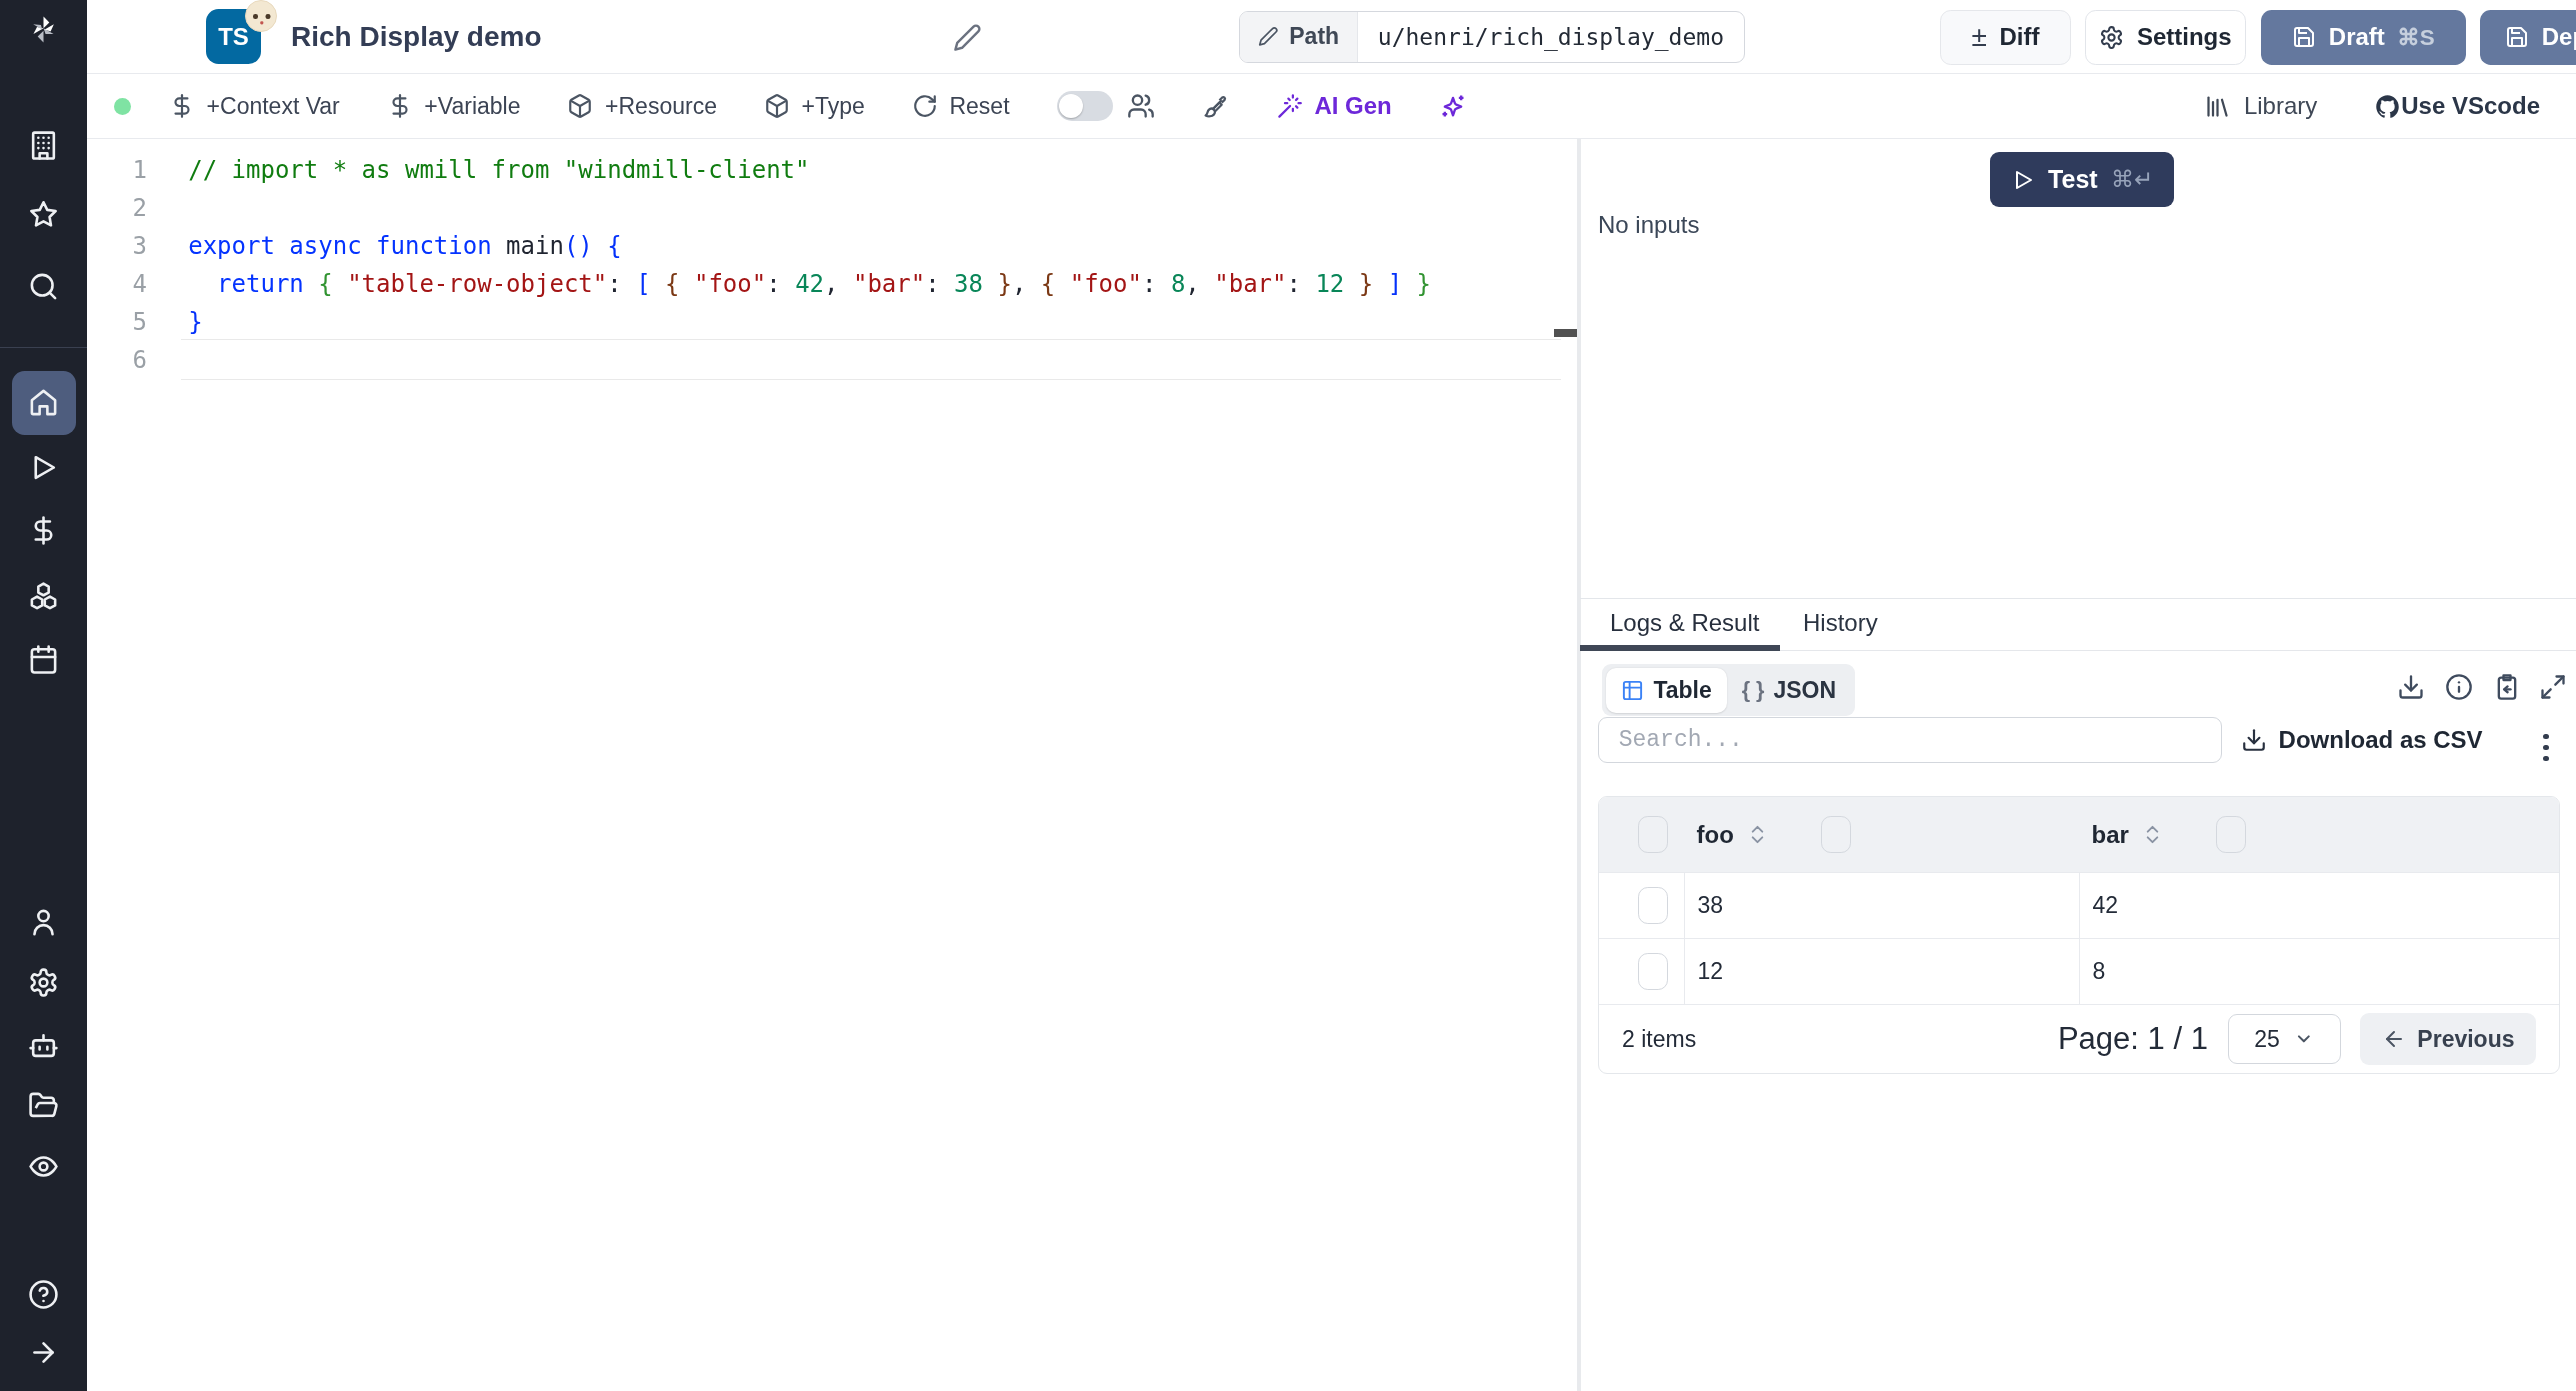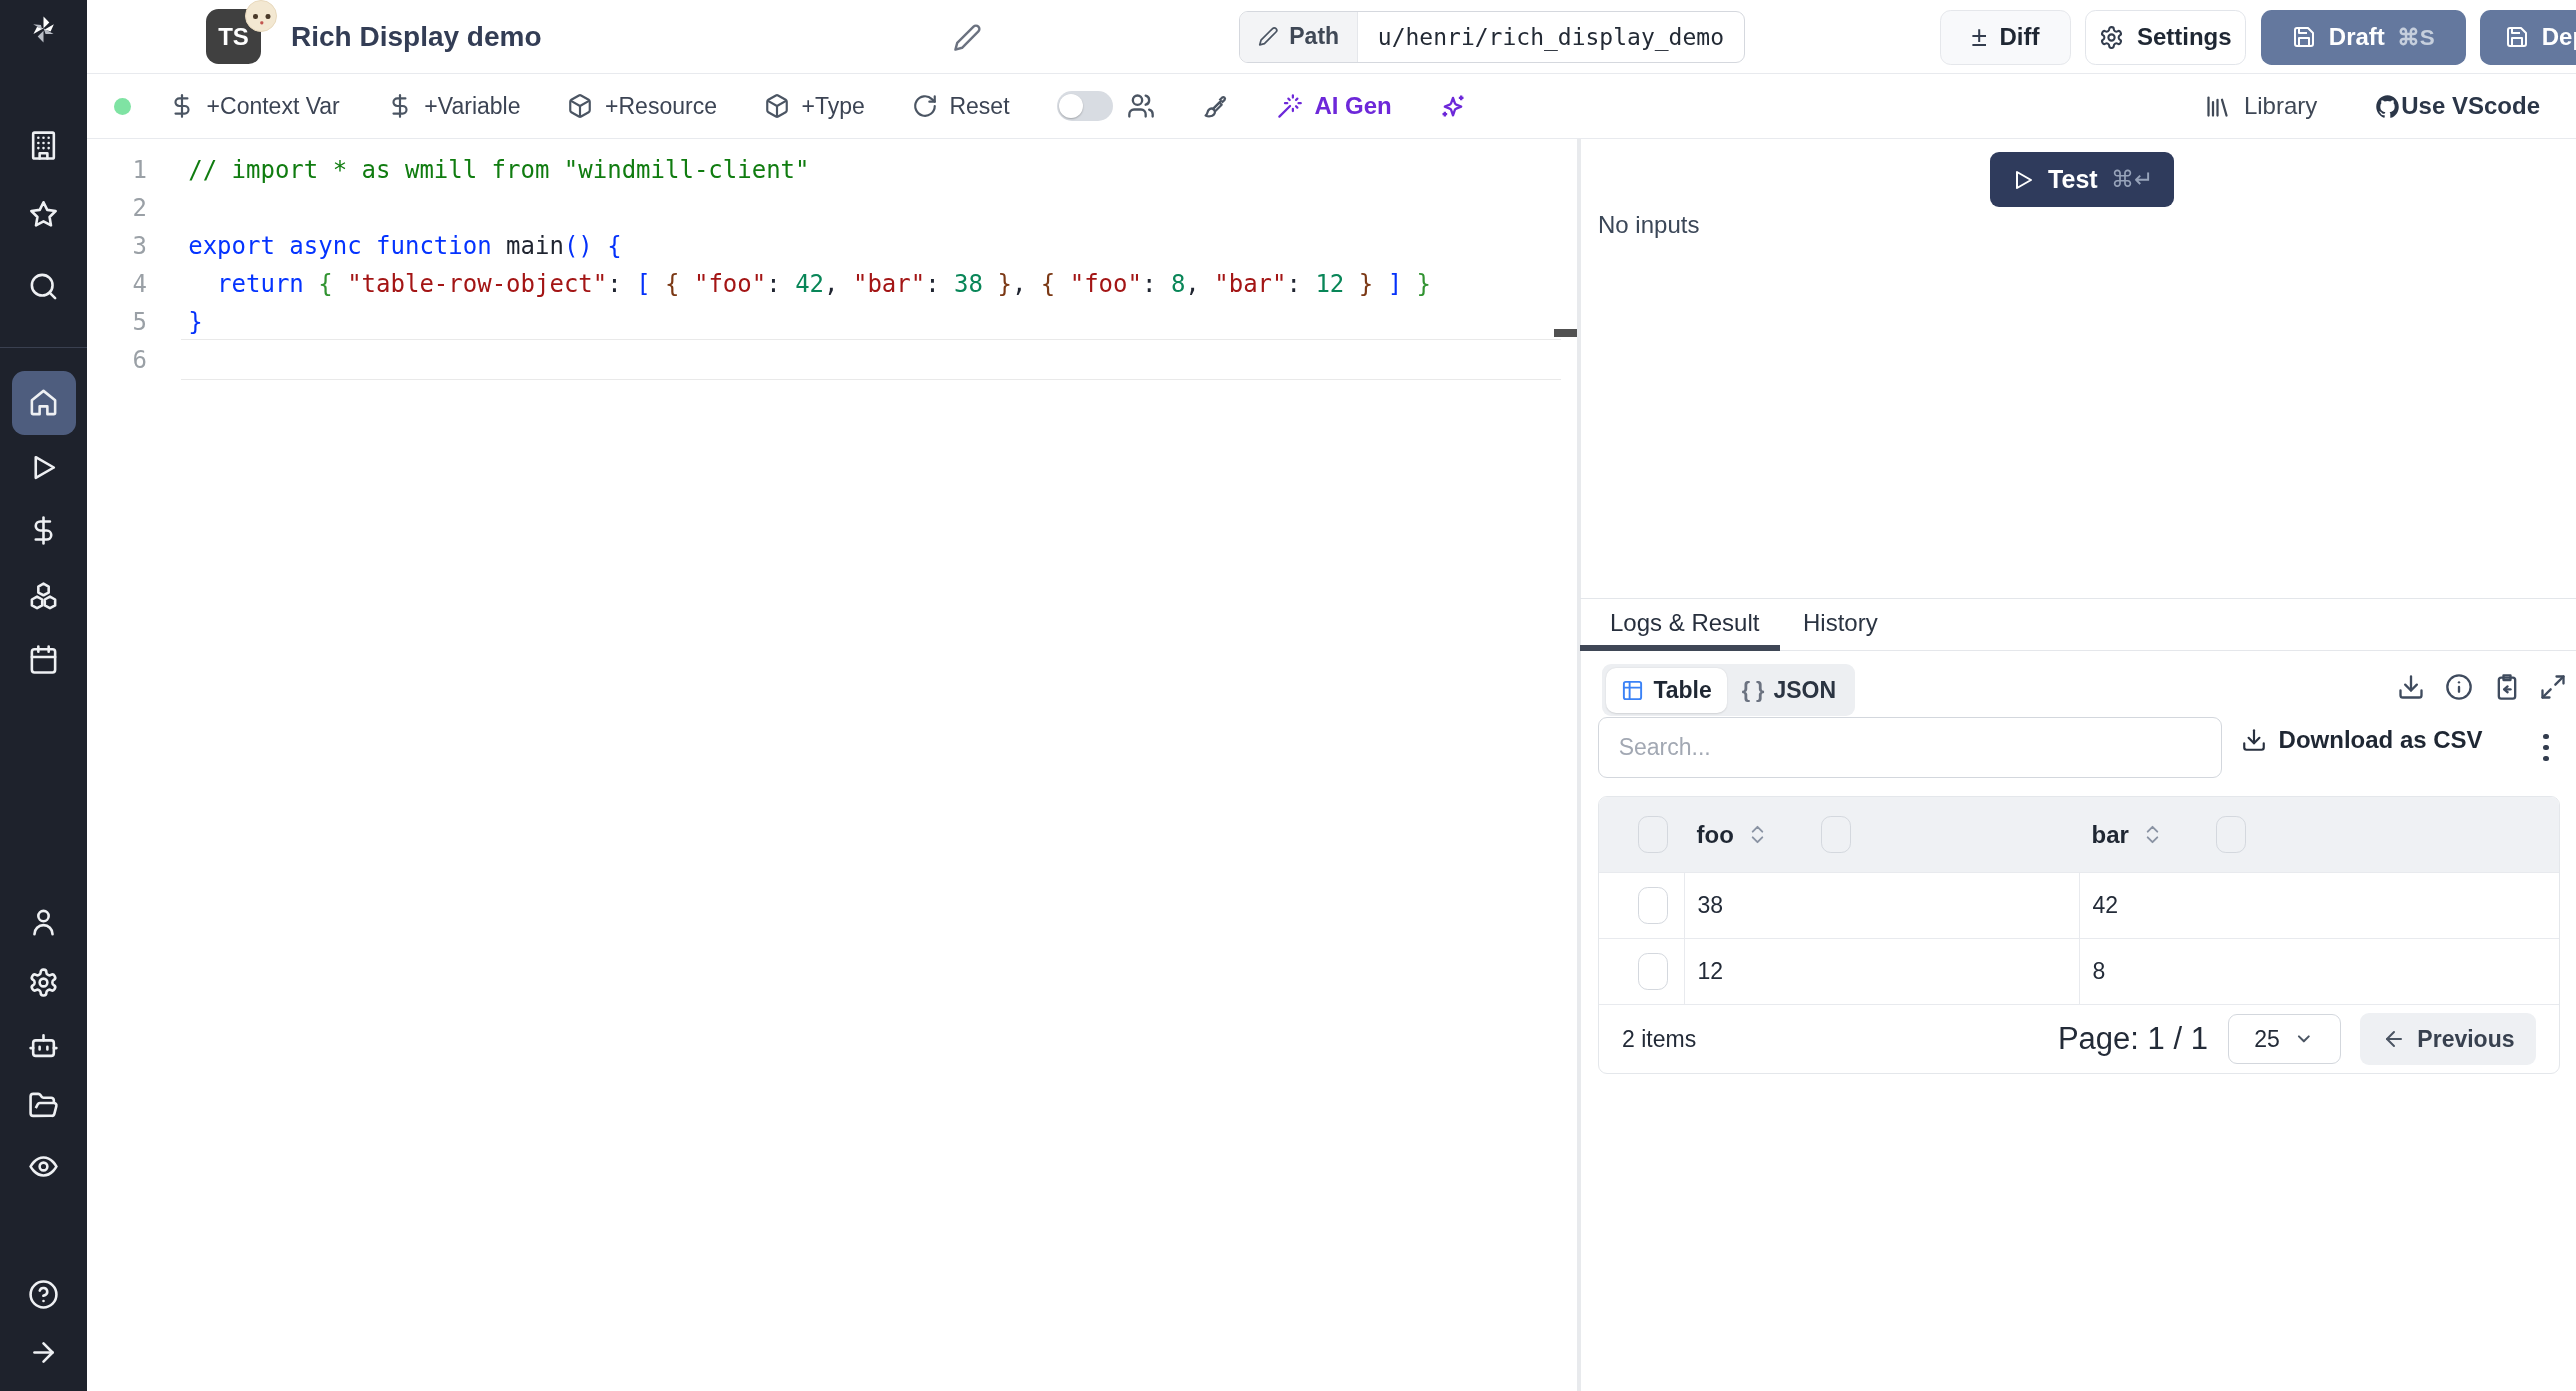--- a/index.html
+++ b/index.html
@@ -13,21 +13,21 @@
   #rail { left:0; top:0; width:87px; height:1392px; background:#1e222c; z-index:5; }
   .rail-ic { position:absolute; left:28px; width:31px; height:31px; color:#eef0f3; }
   #rail-divider { position:absolute; left:0; top:347px; width:87px; height:0.9px; background:#3a4050; }
   #rail-active { position:absolute; left:11.6px; top:371px; width:64px; height:64px;
      background:#4e5d7e; border-radius:12.5px; }
   #rail-active .rail-ic { left:16px; top:16px; }
 
   
   #topbar { left:87px; top:0; width:2489px; height:74px; background:#fff;
      border-bottom:0.9px solid #e8eaee; z-index:4; }
-  #ts-badge { left:119px; top:9px; width:55px; height:55px; background:#404040;
+  #ts-badge { left:119px; top:9px; width:55px; height:55px; background:#0369a1;
      border-radius:12.5px; color:#fff; font-weight:bold; font-size:24px;
      display:flex; align-items:center; justify-content:center; }
   #bun-badge { left:158px; top:0px; width:32px; height:32px; border-radius:50%;
      background:#f3e8d2; border:1.8px solid #e8d9bd; }
   #bun-badge::after { content:""; position:absolute; left:7.2px; top:13.4px; width:4.5px; height:4.5px;
      border-radius:50%; background:#4a3a2a;
      box-shadow:12.5px 0 0 #4a3a2a, 6.3px 6.3px 0 -0.9px #c2554f; }
   #app-title { left:204px; top:0; height:74px; font-size:28px; font-weight:bold; color:#333d55; }
   #title-pencil { left:866px; top:23px; width:29px; height:29px; color:#6b7280; }
   #path-box { left:1152px; top:10.7px; height:52px; border:1.8px solid #d5d8de; border-radius:9px;
@@ -104,23 +104,23 @@
      padding:3.6px; }
   #vt-table { height:45px; background:#fff; border-radius:10px; padding:0 15px; gap:9.8px;
      box-shadow:0 0.9px 1.8px rgba(0,0,0,.12); cursor:pointer; }
   #vt-table .ic { width:23px; height:23px; color:#3b82f6; }
   #vt-table span { font-size:23px; font-weight:bold; color:#1f2733; }
   #vt-json { height:45px; padding:0 15px; gap:9px; cursor:pointer; }
   #vt-json .braces { font-size:21.5px; font-weight:bold; color:#6b7280; }
   #vt-json span.lbl { font-size:23px; font-weight:bold; color:#2b3442; }
   .mini-ic { position:absolute; top:673px; width:28px; height:28px; color:#3f4b5e; cursor:pointer; }
 
-  #search-input { left:1598px; top:717px; width:624px; height:61px; border:1.8px solid #d3d7dd;
+  #search-input { left:1598px; top:717px; width:624px; height:46px; border:1.8px solid #d3d7dd;
      border-radius:9px; padding:0 19.7px; font-size:23px; color:#111827; outline:none;
-     font-family:Liberation Sans, sans-serif; }
+     font-family:Liberation Mono, monospace; }
   #search-input::placeholder { color:#a2a8b3; }
   #csv-btn { left:2241px; top:726px; gap:11.6px; cursor:pointer; }
   #csv-btn .ic { width:26px; height:26px; color:#28303f; }
   #csv-btn span { font-size:24px; font-weight:600; color:#1f2733; }
   #kebab { left:2528px; top:728px; width:36px; height:39px; flex-direction:column;
      justify-content:center; gap:5.4px; cursor:pointer; }
   #kebab i { width:5.4px; height:5.4px; border-radius:50%; background:#333d4e; }
 
   
   #rtable { left:1598px; top:796px; width:962px; border:0.9px solid #e4e7eb; border-radius:9px;

